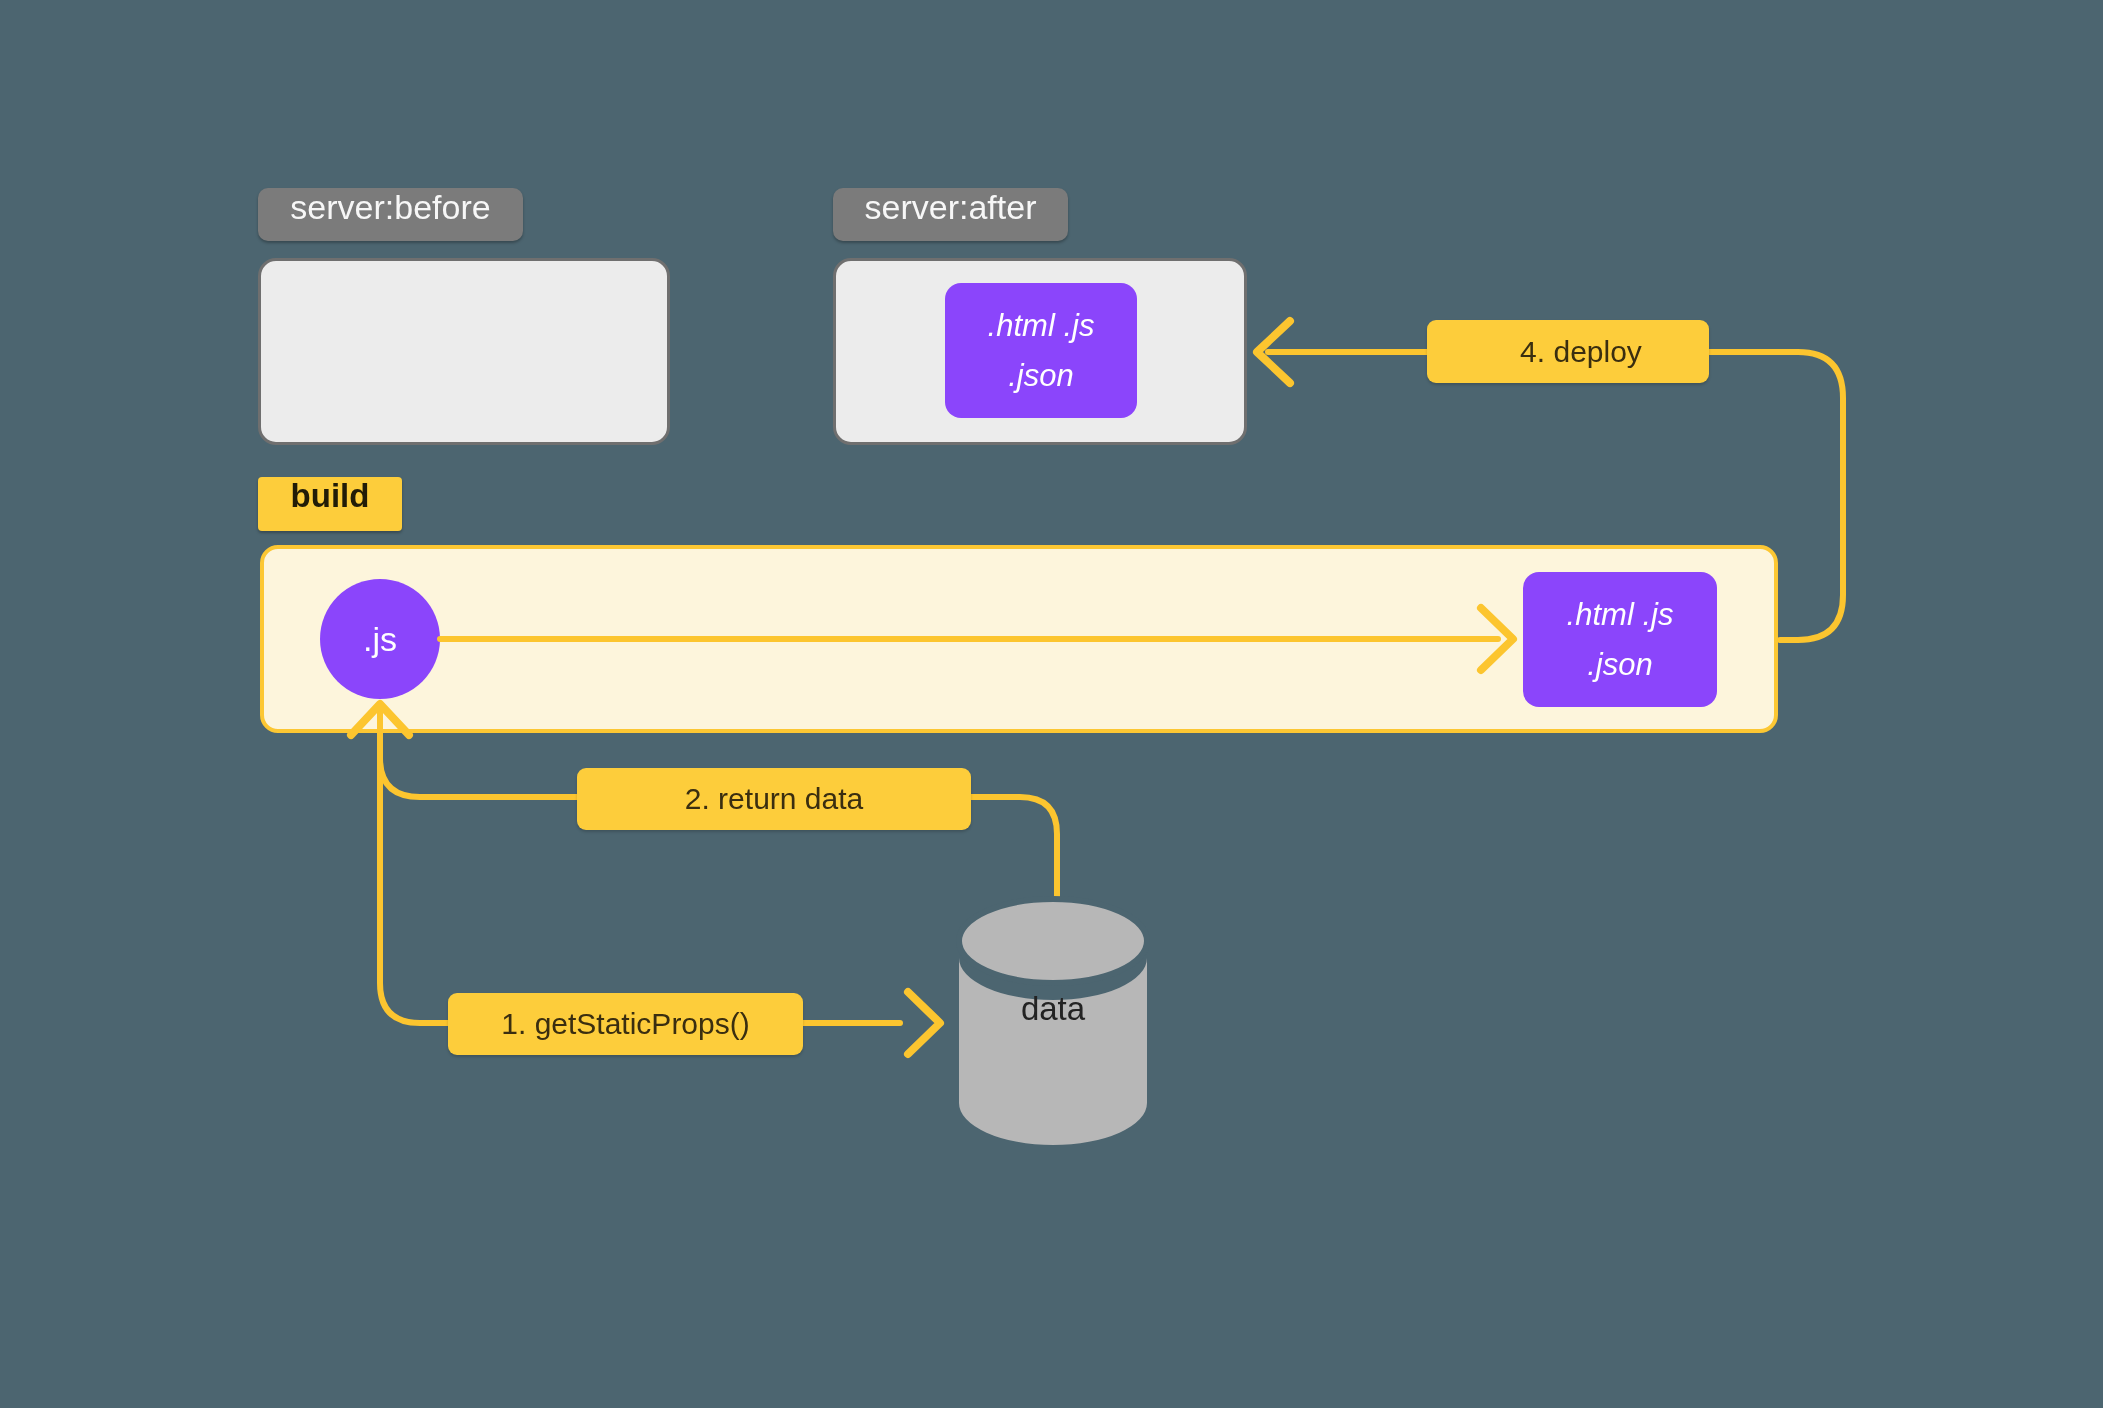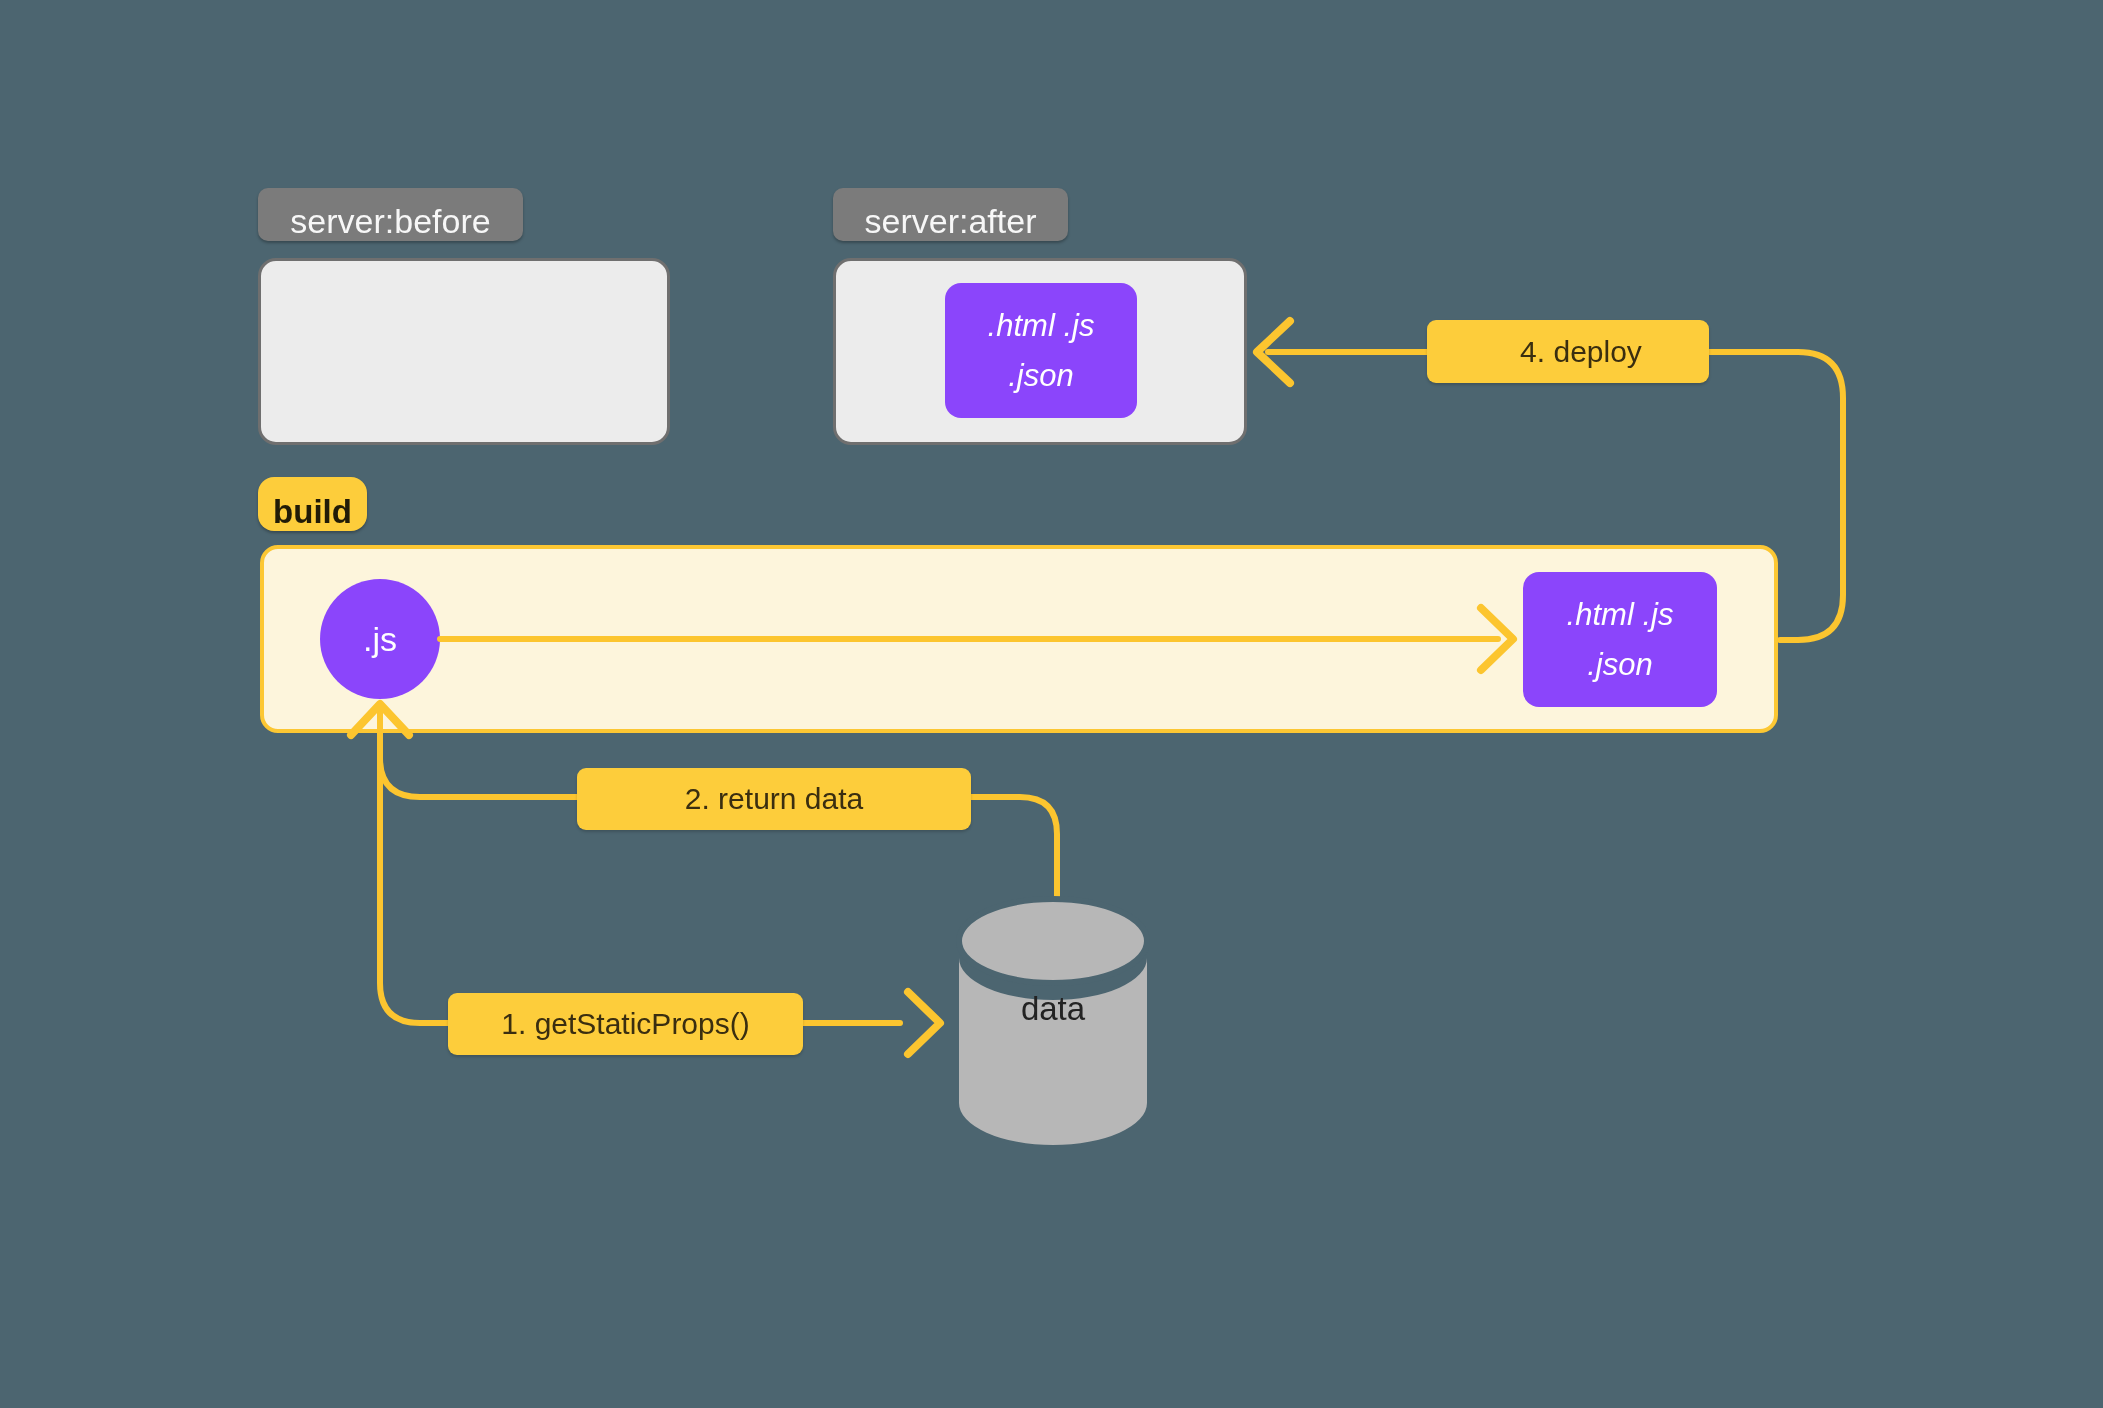--- a/index.html
+++ b/index.html
@@ -12,35 +12,35 @@
     width: 2103px;
     height: 1408px;
     background: #4c6570;
     font-family: "Liberation Sans", sans-serif;
     overflow: hidden;
   }
   
   .tag {
     position: absolute;
     display: flex;
-    align-items: flex-end;
+    align-items: flex-start;
     justify-content: center;
     background: #7b7b7b;
     color: #f7f7f7;
     font-size: 34px;
     border-radius: 10px;
     box-shadow: 0 2px 3px rgba(0,0,0,.28);
     white-space: nowrap;
   }
   #tag-server-before { left: 258px; top: 188px; width: 265px; height: 53px; }
   #tag-server-after  { left: 833px; top: 188px; width: 235px; height: 53px; }
   #tag-build {
-    left: 258px; top: 477px; width: 109px; height: 54px;
+    left: 258px; top: 477px; width: 144px; height: 54px;
     background: #fdcd3b; color: #221c07; font-size: 33px; font-weight: bold;
-    border-radius: 16px;
+    border-radius: 4px;
   }
   
   .panel {
     position: absolute;
     box-sizing: border-box;
     border-radius: 18px;
   }
   #panel-before {
     left: 258px; top: 258px; width: 412px; height: 187px;
     background: #ececec; border: 3px solid #6f6f6f;

